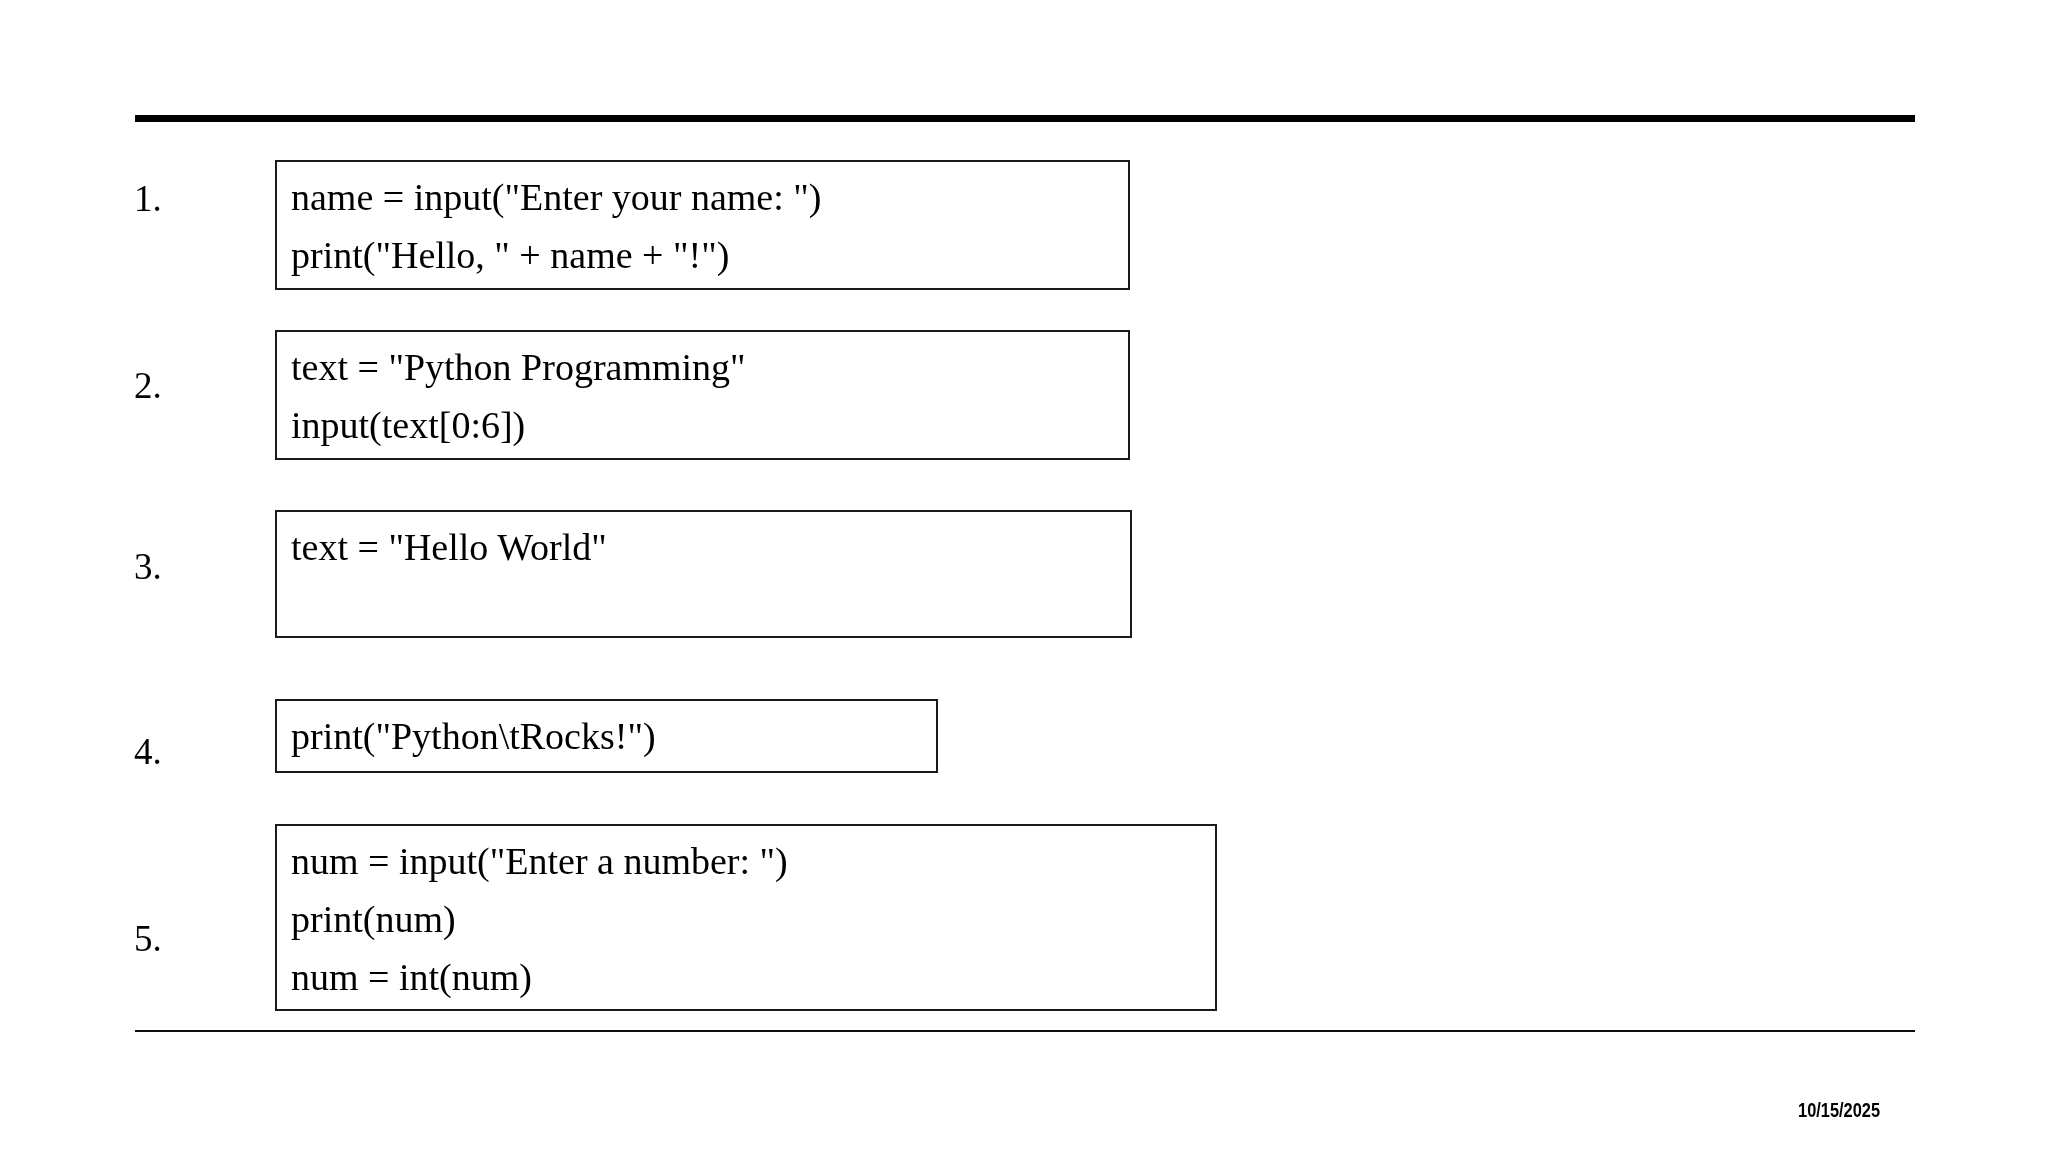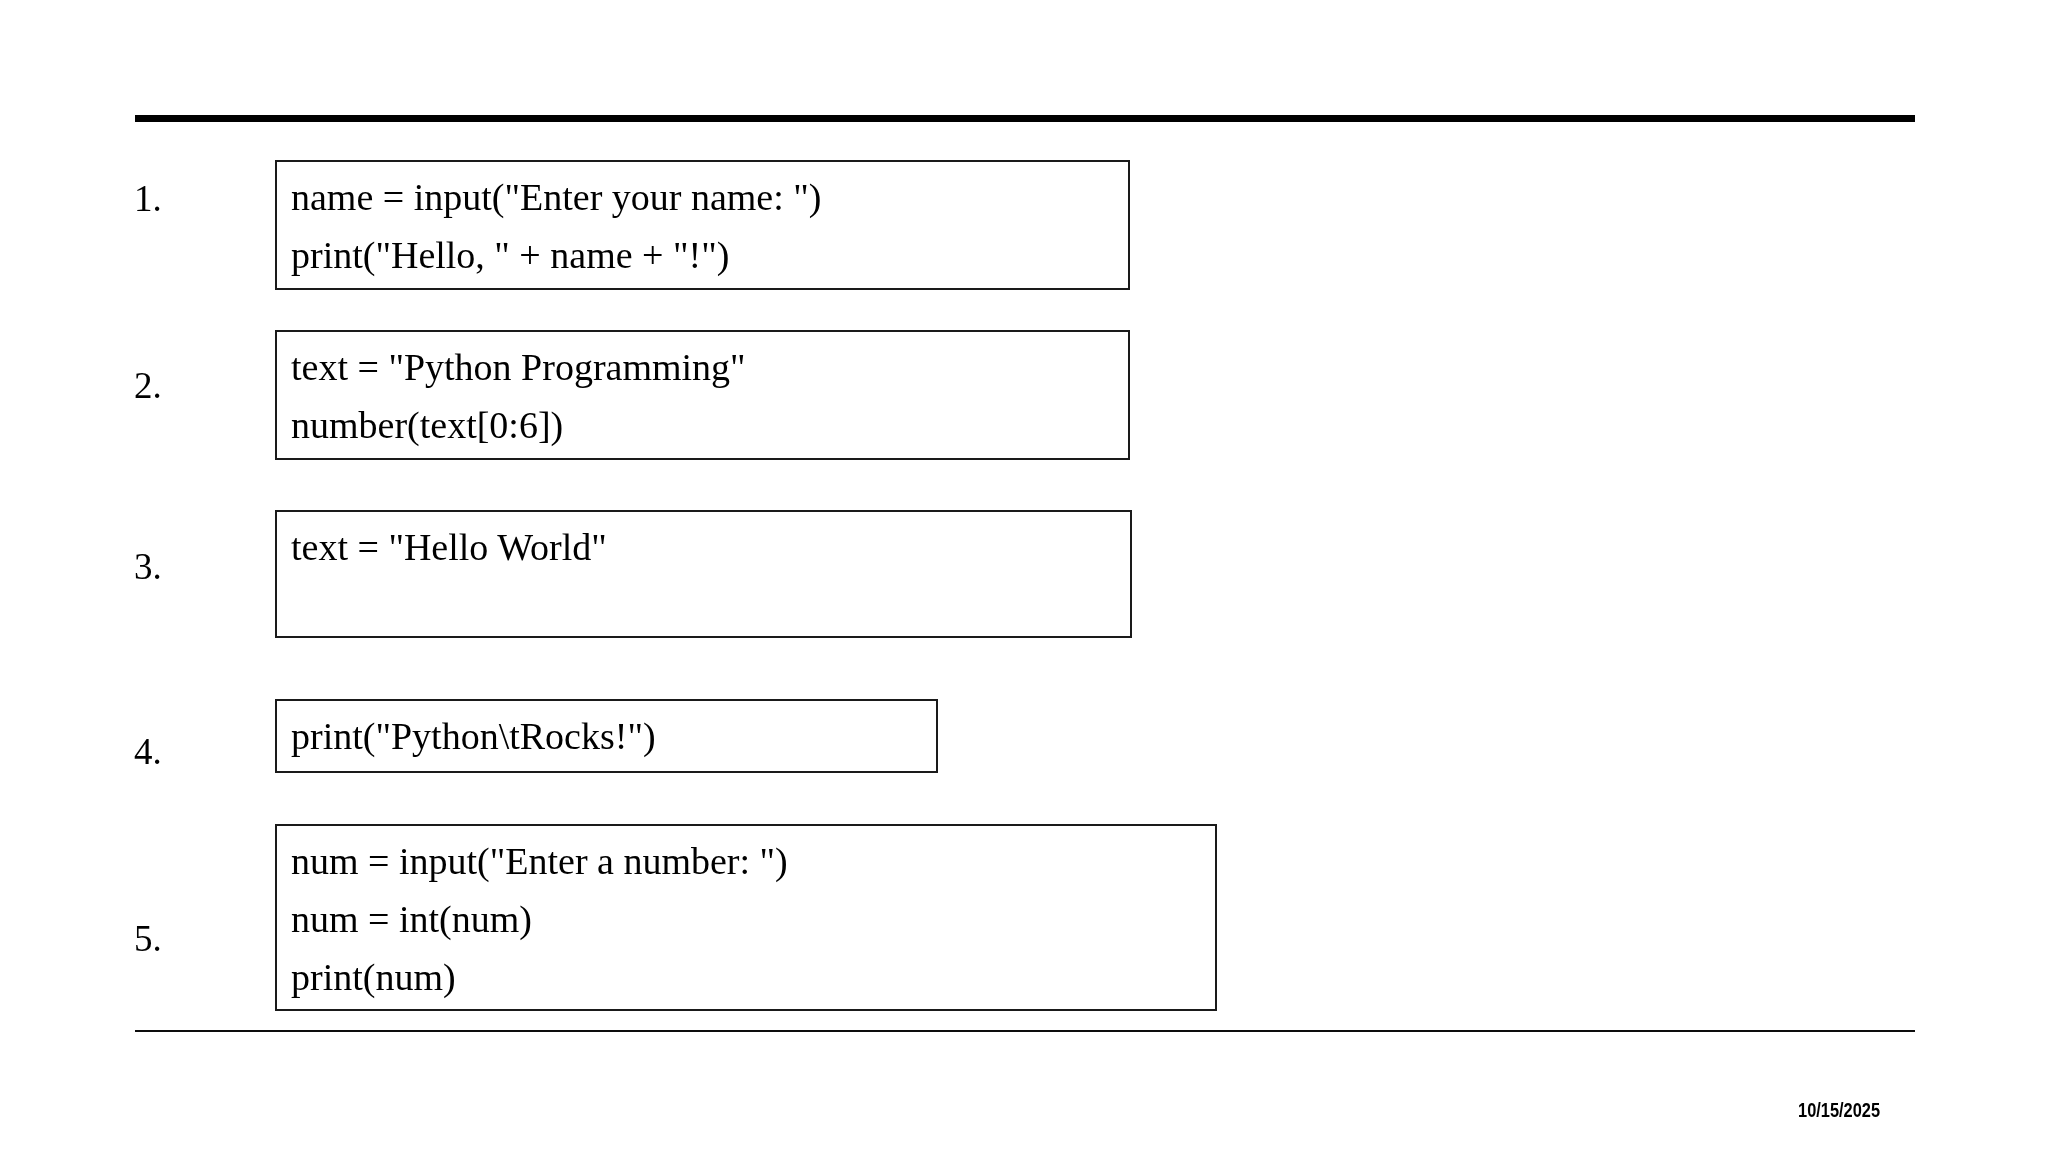--- a/index.html
+++ b/index.html
@@ -126,21 +126,21 @@
       <div class="code-box">
         <div class="code-line">name = input("Enter your name: ")</div>
         <div class="code-line">print("Hello, " + name + "!")</div>
       </div>
     </div>
 
     <div class="item item-2">
       <div class="item-number">2.</div>
       <div class="code-box">
         <div class="code-line">text = "Python Programming"</div>
-        <div class="code-line">number(text[0:6])</div>
+        <div class="code-line">input(text[0:6])</div>
       </div>
     </div>
 
     <div class="item item-3">
       <div class="item-number">3.</div>
       <div class="code-box">
         <div class="code-line">text = "Hello World"</div>
       </div>
     </div>
 
@@ -148,22 +148,22 @@
       <div class="item-number">4.</div>
       <div class="code-box">
         <div class="code-line">print("Python\tRocks!")</div>
       </div>
     </div>
 
     <div class="item item-5">
       <div class="item-number">5.</div>
       <div class="code-box">
         <div class="code-line">num = input("Enter a number: ")</div>
+        <div class="code-line">print(num)</div>
         <div class="code-line">num = int(num)</div>
-        <div class="code-line">print(num)</div>
       </div>
     </div>
 
   </div>
 
   <div class="rule-bottom"></div>
 
   <div class="footer-date">10/15/2025</div>
 
 </div>

